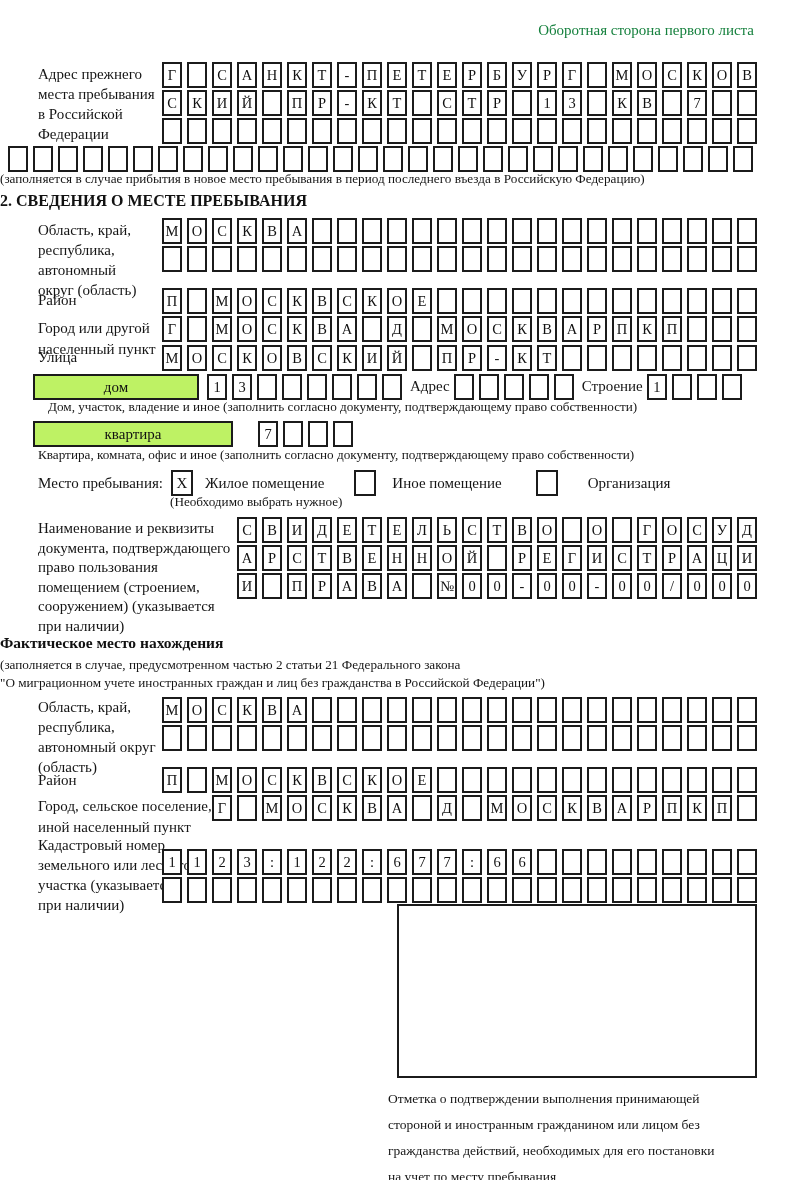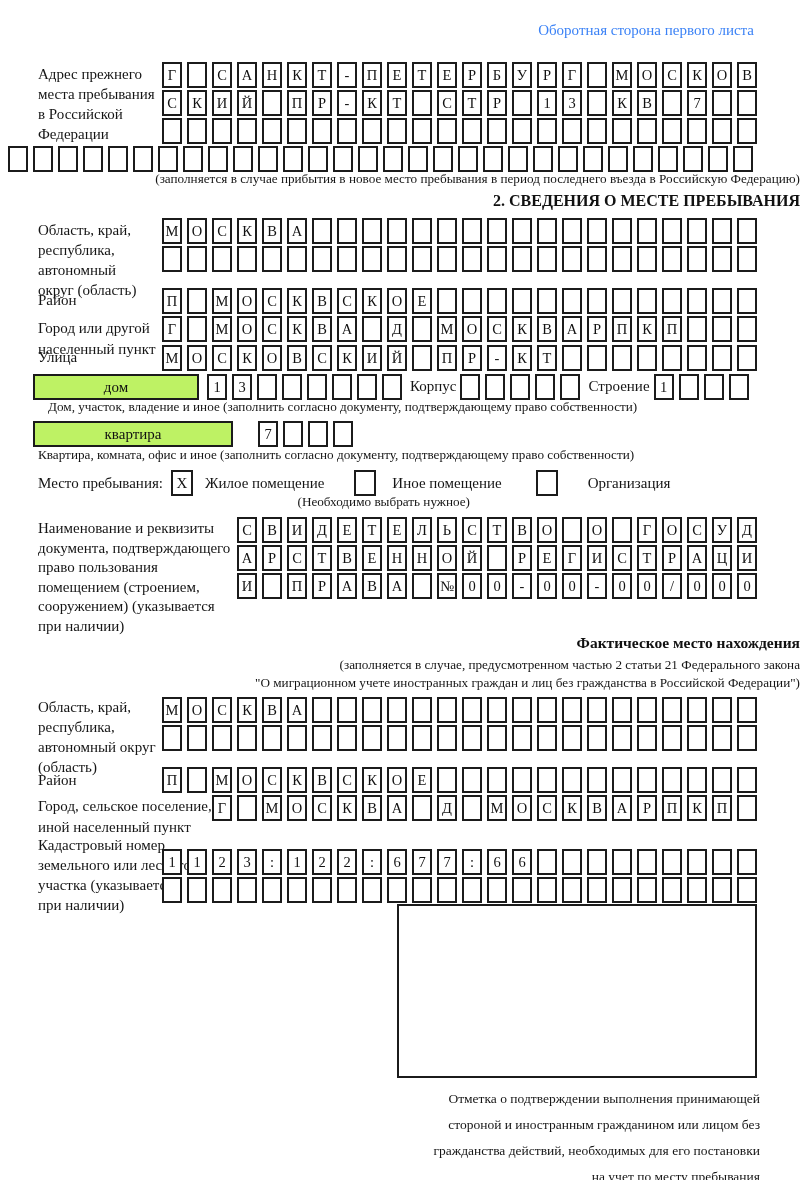--- a/index.html
+++ b/index.html
@@ -5,23 +5,23 @@
   html,body{margin:0;padding:0;background:#fff;}
   .page{
     position:relative;width:800px;height:1180px;background:#ffffff;
     font-family:"Liberation Serif","DejaVu Serif",serif;color:#111;overflow:hidden;
   }
   .abs{position:absolute;}
   .lbl{font-size:15px;line-height:20px;white-space:pre-line;color:#151515;}
   .lbl2{font-size:15px;line-height:20.5px;white-space:pre-line;color:#151515;}
   .lbl-doc{font-size:15px;line-height:19.5px;white-space:pre-line;color:#151515;}
   .note{font-size:13.2px;color:#151515;}
-  .center{text-align:right;font-family:Liberation Serif, serif;}
+  .center{text-align:left;font-family:Liberation Serif, serif;}
   .title{font-size:16px;font-weight:bold;color:#111;}
-  .corner{top:22px;right:46px;font-size:15px;color:#3b82f6;}
+  .corner{top:22px;right:46px;font-size:15px;color:#15803d;}
   .boxrow{display:flex;}
   .cbox{
     flex:none;width:16px;height:22px;border:2px solid #1b1b1b;margin-right:5px;
     display:flex;align-items:center;justify-content:center;
     font-size:14.5px;line-height:1;background:#fff;overflow:hidden;
   }
   .boxrow .cbox:last-child{margin-right:0;}
   .widebox{
     flex:none;height:22px;border:2px solid #1b1b1b;background:#bef264;
     display:flex;align-items:center;justify-content:center;font-size:15px;
@@ -307,21 +307,21 @@
     <div class="boxrow" style="margin-left:8px;">
         <span class="cbox">1</span>
         <span class="cbox">3</span>
         <span class="cbox"></span>
         <span class="cbox"></span>
         <span class="cbox"></span>
         <span class="cbox"></span>
         <span class="cbox"></span>
         <span class="cbox"></span>
       </div>
-    <span class="inline-lbl" style="margin-left:8px;margin-top:4px;">Корпус</span>
+    <span class="inline-lbl" style="margin-left:8px;margin-top:4px;">Адрес</span>
     <div class="boxrow" style="margin-left:4px;">
         <span class="cbox"></span>
         <span class="cbox"></span>
         <span class="cbox"></span>
         <span class="cbox"></span>
         <span class="cbox"></span>
       </div>
     <span class="inline-lbl" style="margin-left:8px;margin-top:4px;">Строение</span>
     <div class="boxrow" style="margin-left:4px;">
         <span class="cbox">1</span>

